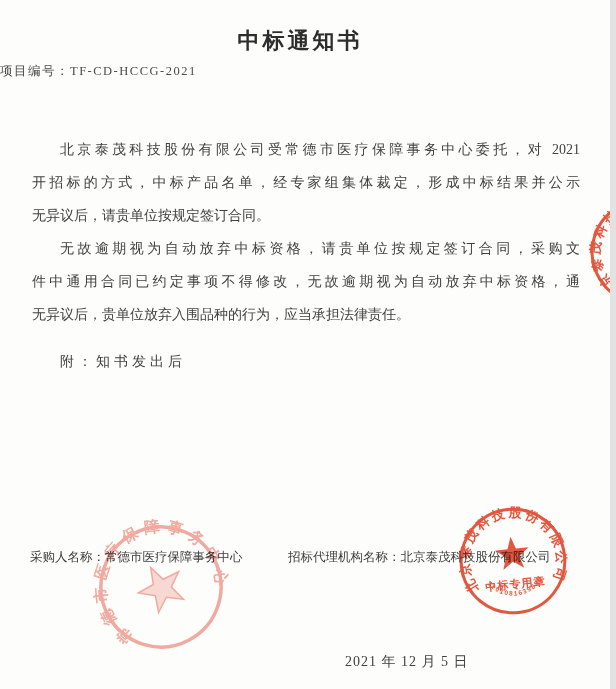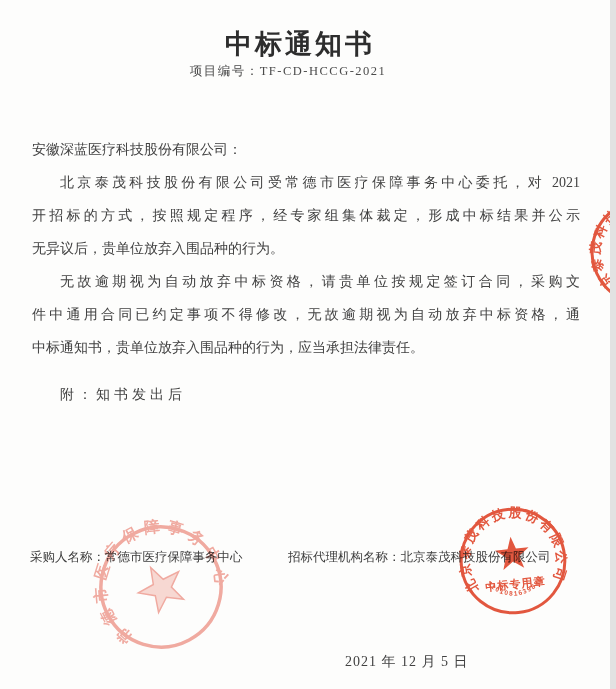--- a/index.html
+++ b/index.html
@@ -6,24 +6,24 @@
   .page {
     position:relative; width:616px; height:689px;
     background:#fdfdfc; overflow:hidden;
     font-family:"Liberation Serif","DejaVu Serif",serif;
     color:#3c3c3c;
   }
   .edge-strip { position:absolute; top:0; right:0; width:6px; height:689px; background:#e2e2e2; z-index:30; }
 
   .title {
     position:absolute; top:26px; left:0; width:600px; text-align:center;
-    font-size:27px; font-weight:bold; letter-spacing:3px; color:#2d2d2d;
+    font-size:22px; font-weight:bold; letter-spacing:3px; color:#2d2d2d;
   }
   .subtitle {
-    position:absolute; top:63px; left:0; width:576px; text-align:center;
+    position:absolute; top:63px; left:0; width:576px; text-align:left;
     font-size:12.5px; letter-spacing:1.5px; color:#4a4a4a;
   }
 
   .body-block { position:absolute; top:133px; left:32px; width:548px; font-size:14px; color:#414141; }
   .bline { height:33px; line-height:33px; }
   .bline.just { text-align:justify; text-align-last:justify; }
   .bline.ind  { text-indent:28px; }
   .bline.attach { margin-top:14px; letter-spacing:4px; }
 
   .contact-col { position:absolute; font-size:12.5px; line-height:34px; color:#3d3d3d; white-space:pre; z-index:2; }
@@ -43,27 +43,26 @@
 <body>
 
 <div class="page">
 
   <div class="edge-strip"></div>
 
   <div class="title">中标通知书</div>
   <div class="subtitle">项目编号：TF-CD-HCCG-2021</div>
 
   <div class="body-block">
-    <div class="bline">安徽深蓝医疗科技股份有限公司：</div>
     <div class="bline just ind">北京泰茂科技股份有限公司受常德市医疗保障事务中心委托，对 2021</div>
-    <div class="bline just">开招标的方式，按照规定程序，经专家组集体裁定，形成中标结果并公示</div>
-    <div class="bline">无异议后，贵单位放弃入围品种的行为。</div>
+    <div class="bline just">开招标的方式，中标产品名单，经专家组集体裁定，形成中标结果并公示</div>
+    <div class="bline">无异议后，请贵单位按规定签订合同。</div>
     <div class="bline just ind">无故逾期视为自动放弃中标资格，请贵单位按规定签订合同，采购文</div>
     <div class="bline just">件中通用合同已约定事项不得修改，无故逾期视为自动放弃中标资格，通</div>
-    <div class="bline">中标通知书，贵单位放弃入围品种的行为，应当承担法律责任。</div>
+    <div class="bline">无异议后，贵单位放弃入围品种的行为，应当承担法律责任。</div>
     <div class="bline ind attach">附：知书发出后</div>
   </div>
 
   <div class="contact-col left">
     <div>采购人名称：常德市医疗保障事务中心</div>
     
     
   </div>
 
   <div class="contact-col right">

